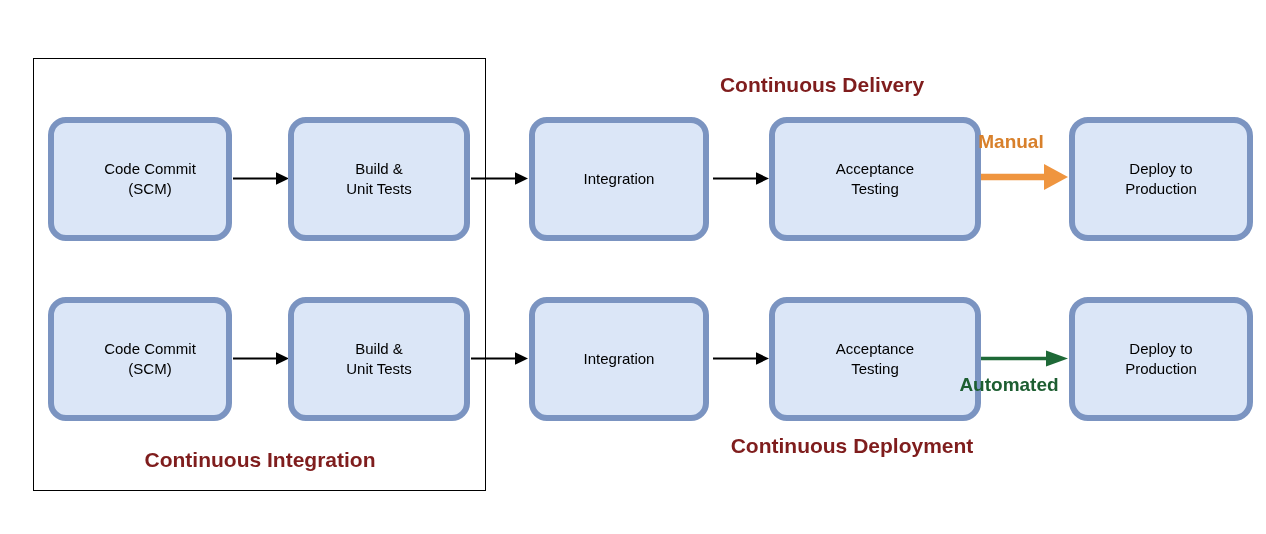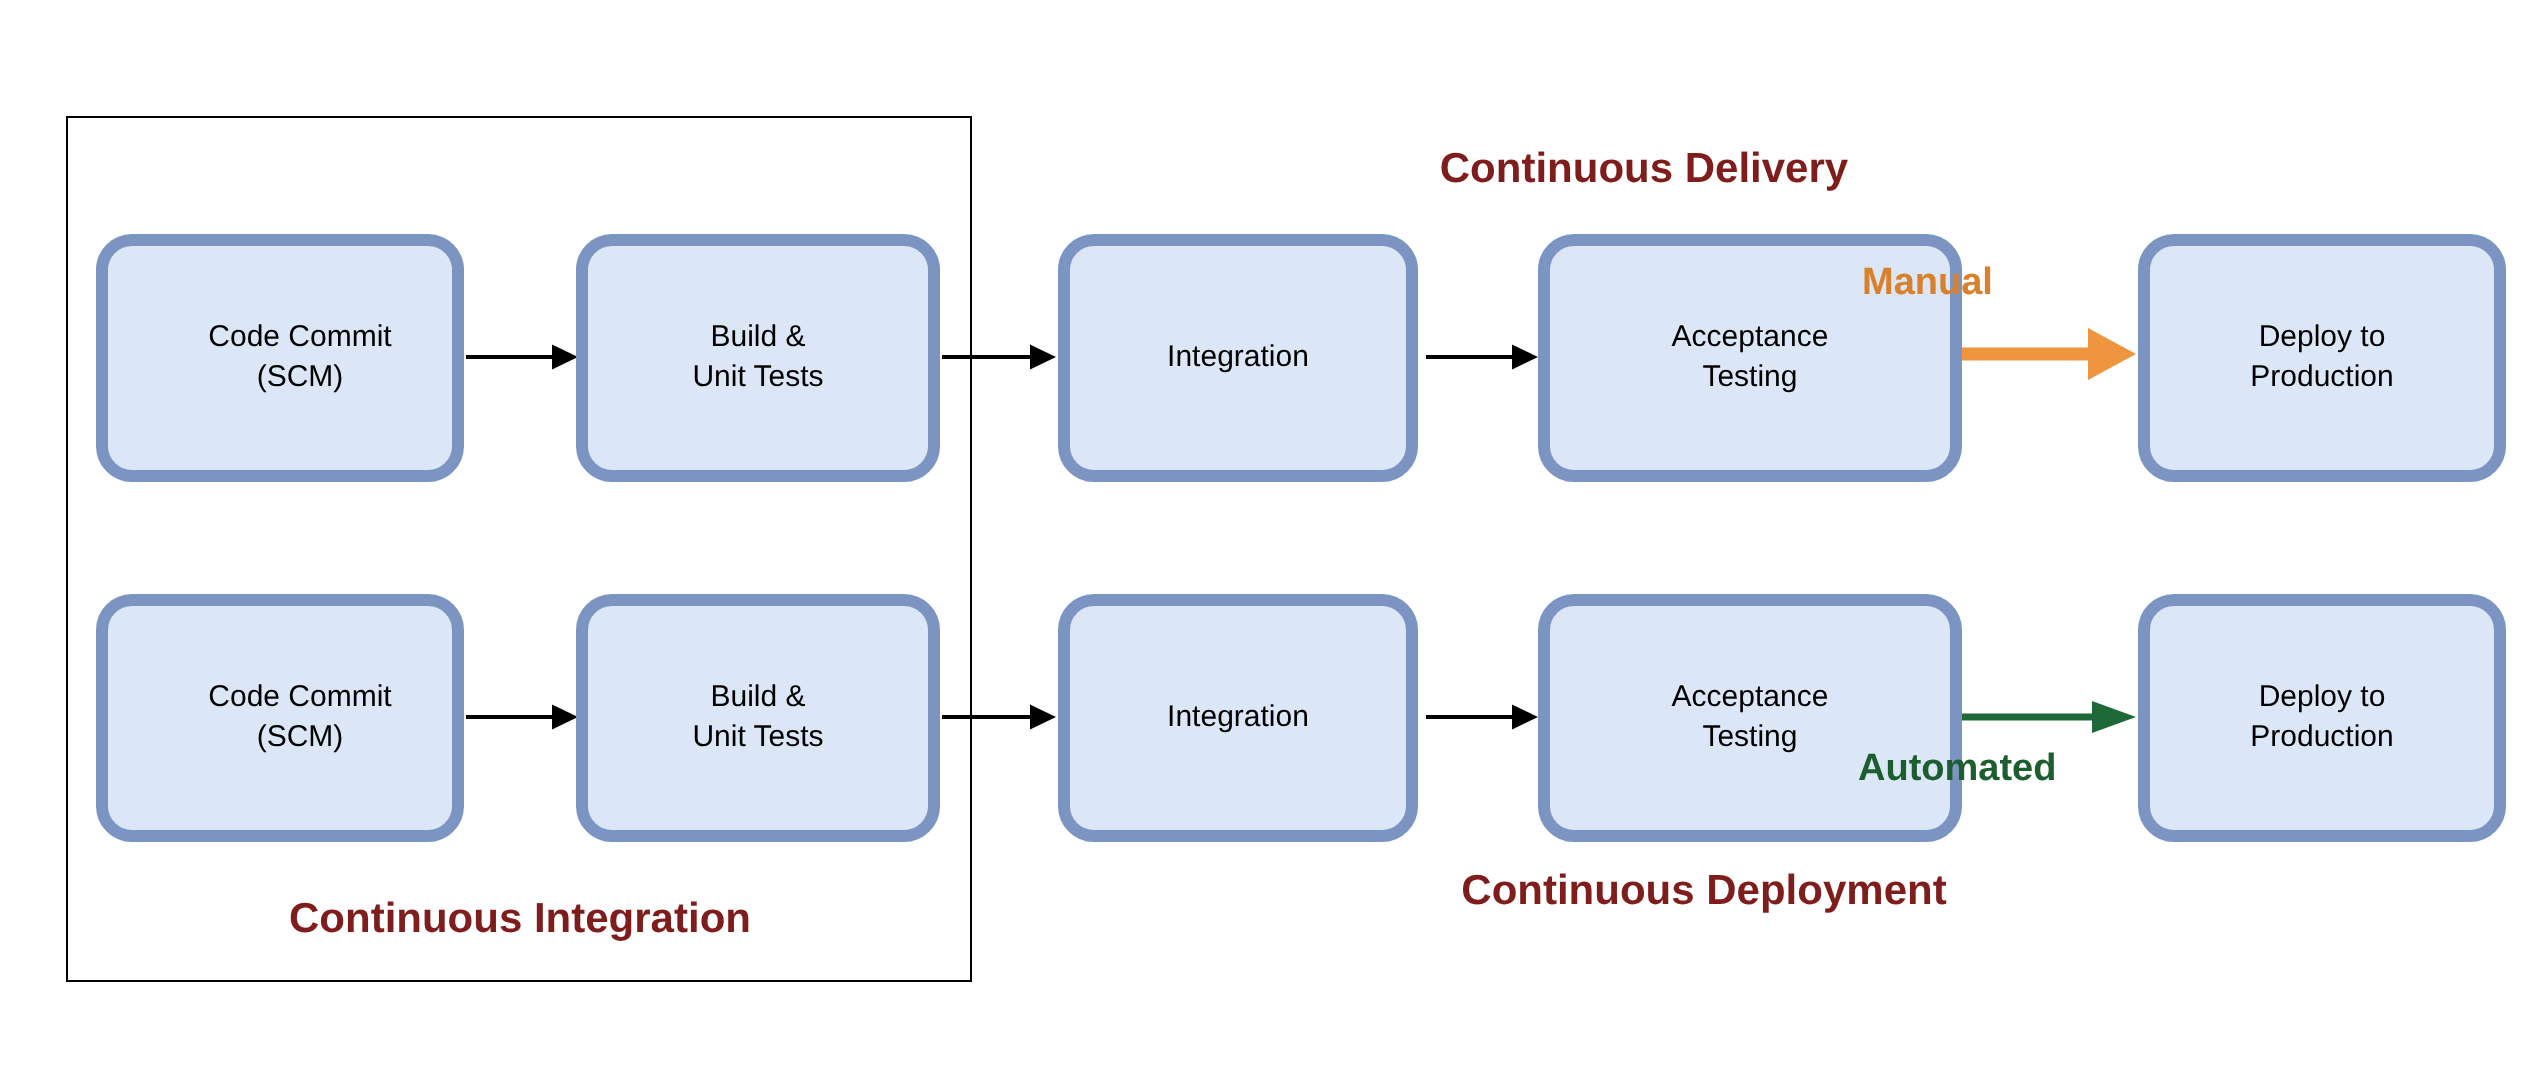--- a/index.html
+++ b/index.html
@@ -42,40 +42,40 @@
     line-height: 1.35;
     color: #000000;
     white-space: pre-line;
   }
   .r1 { top: 117px; }
   .r2 { top: 297px; }
   .c1 { left: 48px;   width: 184px; padding-left: 20px; }
   .c2 { left: 288px;  width: 182px; }
   .c3 { left: 529px;  width: 180px; }
   .c4 { left: 769px;  width: 212px; }
-  .c5 { left: 1069px; width: 184px; }
+  .c5 { left: 1069px; width: 184px; border-radius: 19px; }
 
   
   .title {
     position: absolute;
     width: 400px;
     text-align: center;
     font-size: 21px;
     font-weight: bold;
     color: #7f1d1d;
   }
   .title-delivery    { left: 622px; top: 73px; }
   .title-deployment  { left: 652px; top: 434px; }
   .title-integration { left: 60px;  top: 448px; }
 
   
   .arrow-label {
     position: absolute;
     width: 160px;
-    text-align: left;
+    text-align: center;
     font-size: 19px;
     font-weight: bold;
   }
   .label-manual    { left: 931px; top: 131px; color: #d8802b; }
   .label-automated { left: 929px; top: 374px; color: #1d5e31; }
 
   
   svg.arrows {
     position: absolute;
     left: 0;

